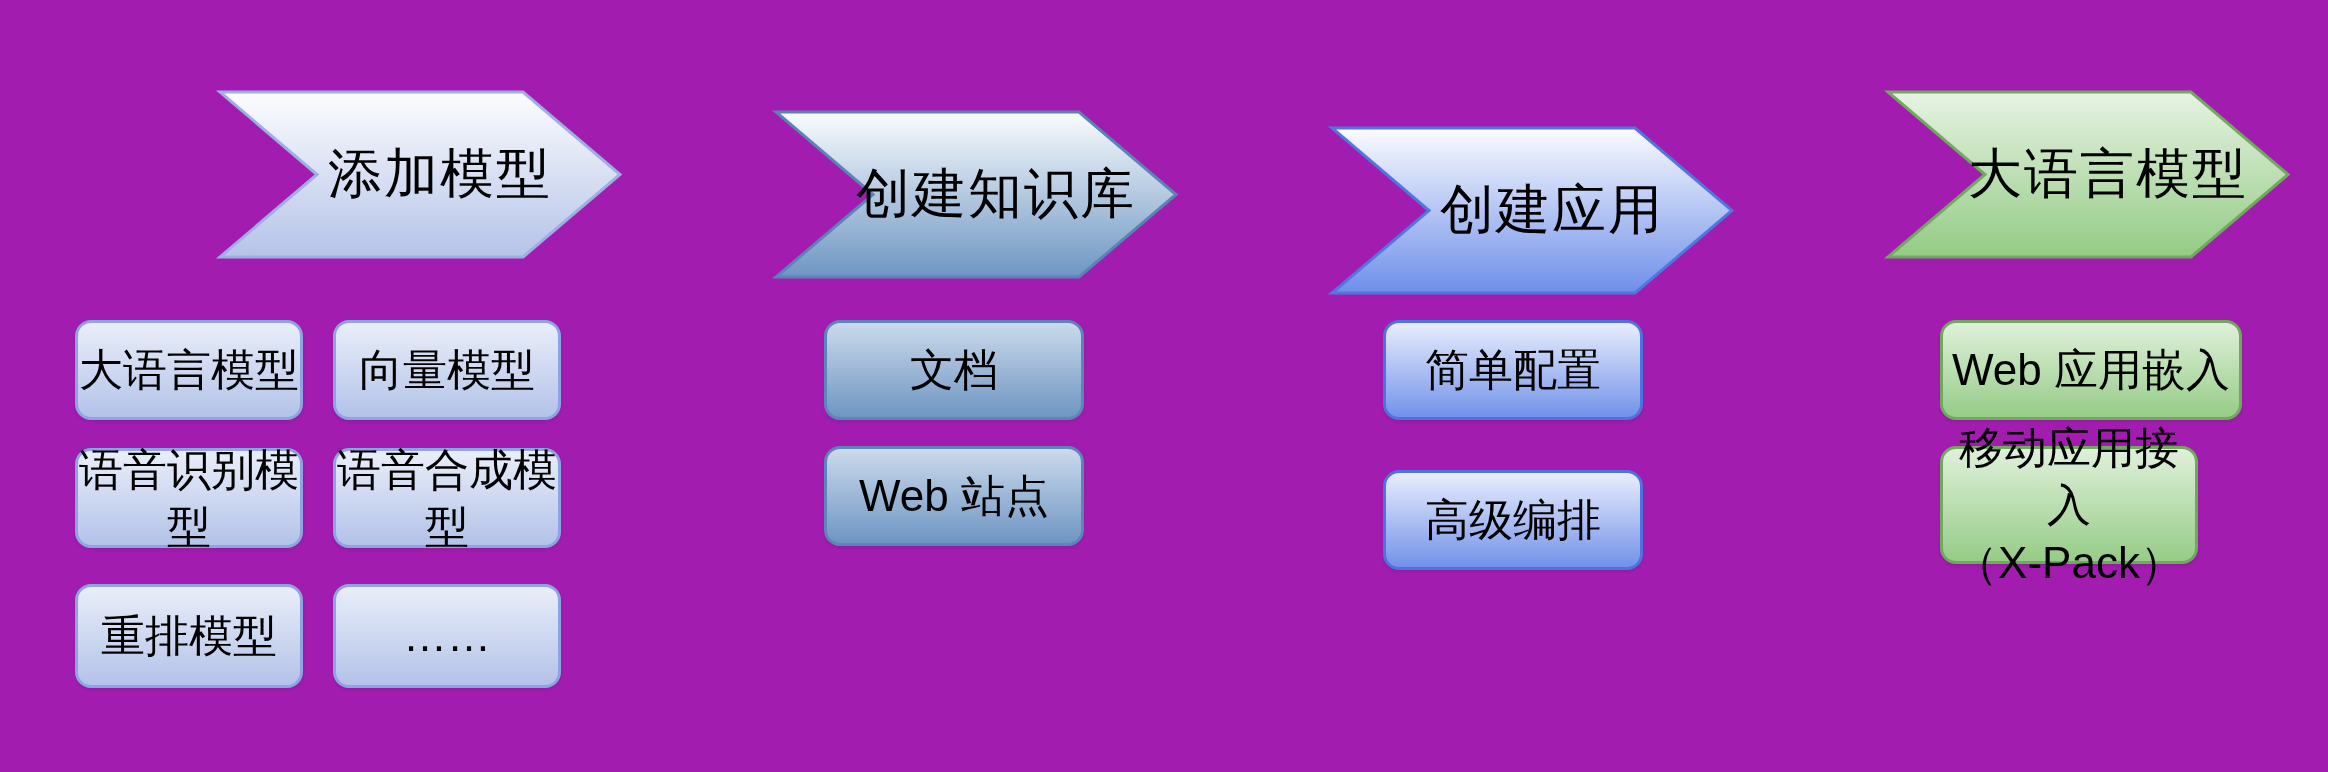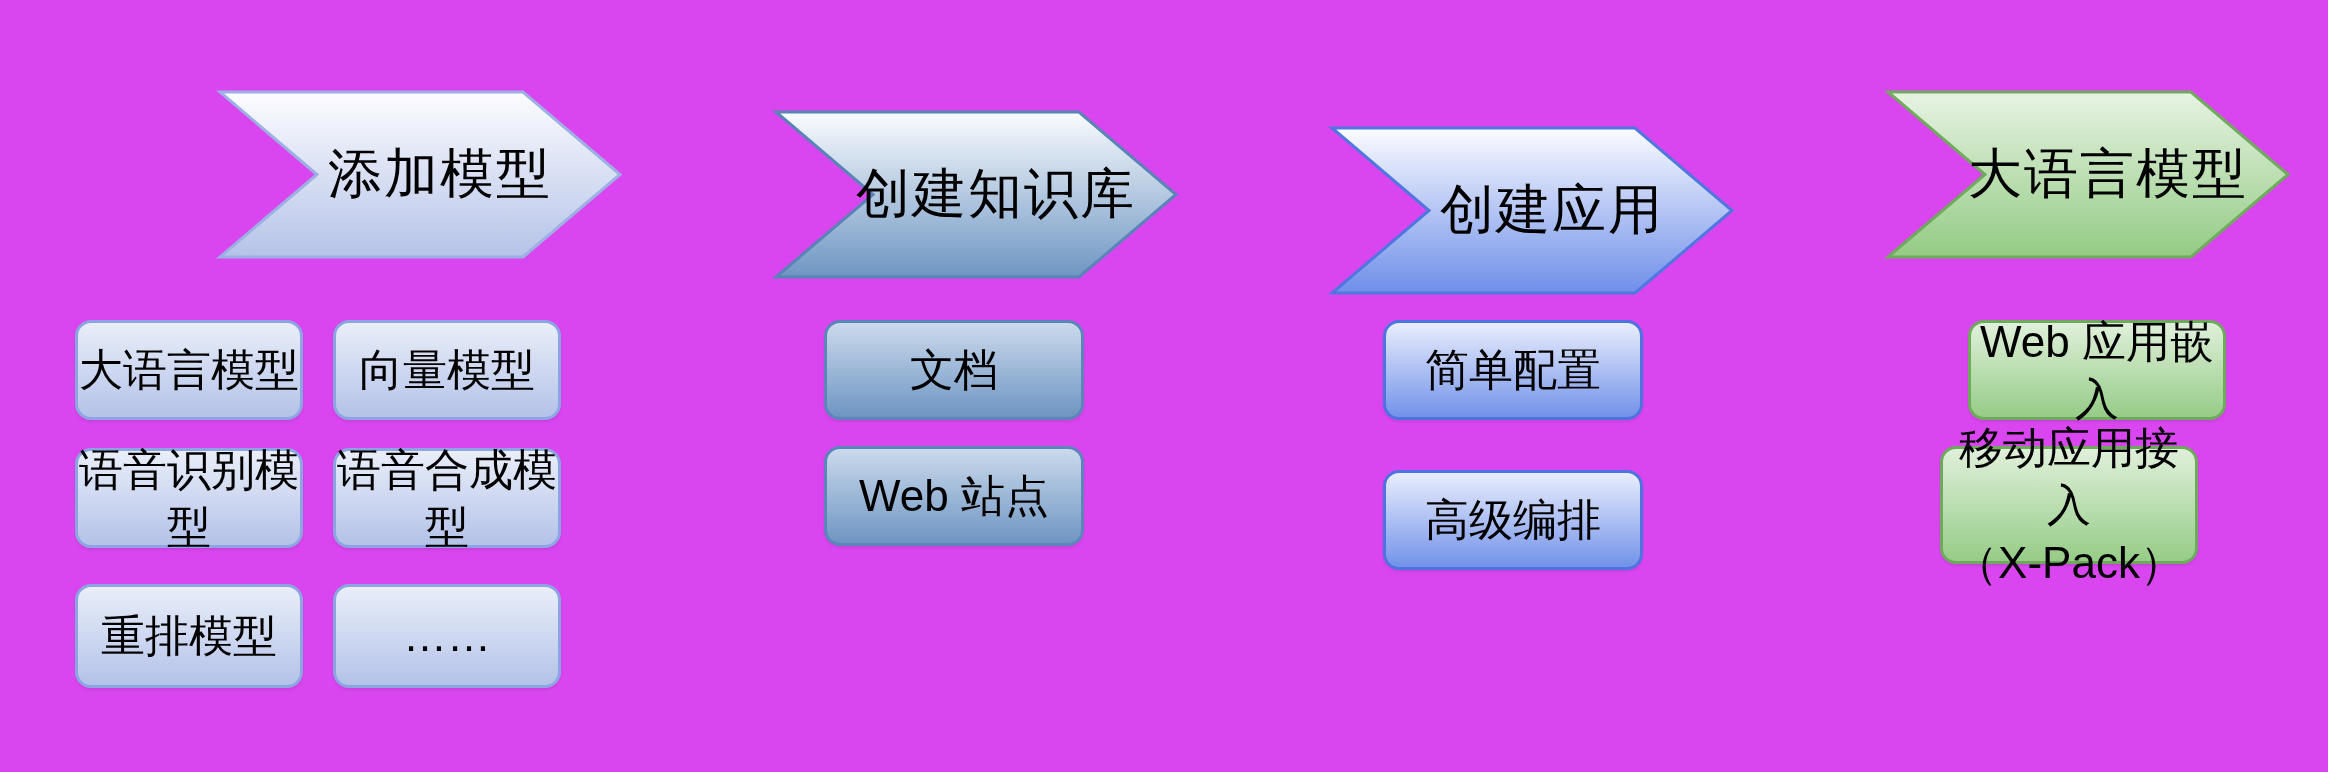--- a/index.html
+++ b/index.html
@@ -5,21 +5,21 @@
   html, body {
     margin: 0;
     padding: 0;
     background: #ffffff;
     font-family: "Liberation Sans", "DejaVu Sans", sans-serif;
   }
   .canvas {
     position: relative;
     width: 2328px;
     height: 772px;
-    background: #d946ef;
+    background: #a21caf;
     overflow: hidden;
   }
   
   .stage { display: contents; }
 
   .chevron {
     position: absolute;
     top: 92px;
     width: 400px;
     height: 165px;
@@ -140,18 +140,18 @@
         <defs>
           <linearGradient id="grad-arrow-3" x1="0" y1="0" x2="0" y2="1">
             <stop class="stop-top" offset="0"></stop>
             <stop class="stop-bottom" offset="1"></stop>
           </linearGradient>
         </defs>
         <polygon points="0,0 303,0 400,82.5 303,165 0,165 97,82.5" fill="url(#grad-arrow-3)"></polygon>
       </svg>
       <span class="chevron-label">大语言模型</span>
     </div>
-    <div class="item" style="left: 1940px; top: 320px; width: 258px; height: 100px; margin-left: 28px; --arrow-top: #e7f3e3; --arrow-bottom: #93cb84; --arrow-border: #70aa5e; --item-top: #dff0da; --item-bottom: #96cc87; --item-border: #6dab5b;">Web 应用嵌入</div>
+    <div class="item" style="left: 1940px; top: 320px; width: 302px; height: 100px; --arrow-top: #e7f3e3; --arrow-bottom: #93cb84; --arrow-border: #70aa5e; --item-top: #dff0da; --item-bottom: #96cc87; --item-border: #6dab5b;">Web 应用嵌入</div>
     <div class="item" style="left: 1940px; top: 446px; width: 258px; height: 118px; --arrow-top: #e7f3e3; --arrow-bottom: #93cb84; --arrow-border: #70aa5e; --item-top: #dff0da; --item-bottom: #96cc87; --item-border: #6dab5b;">移动应用接入
 （X-Pack）</div>
   </div>
 
 </div>
 
 </body></html>

